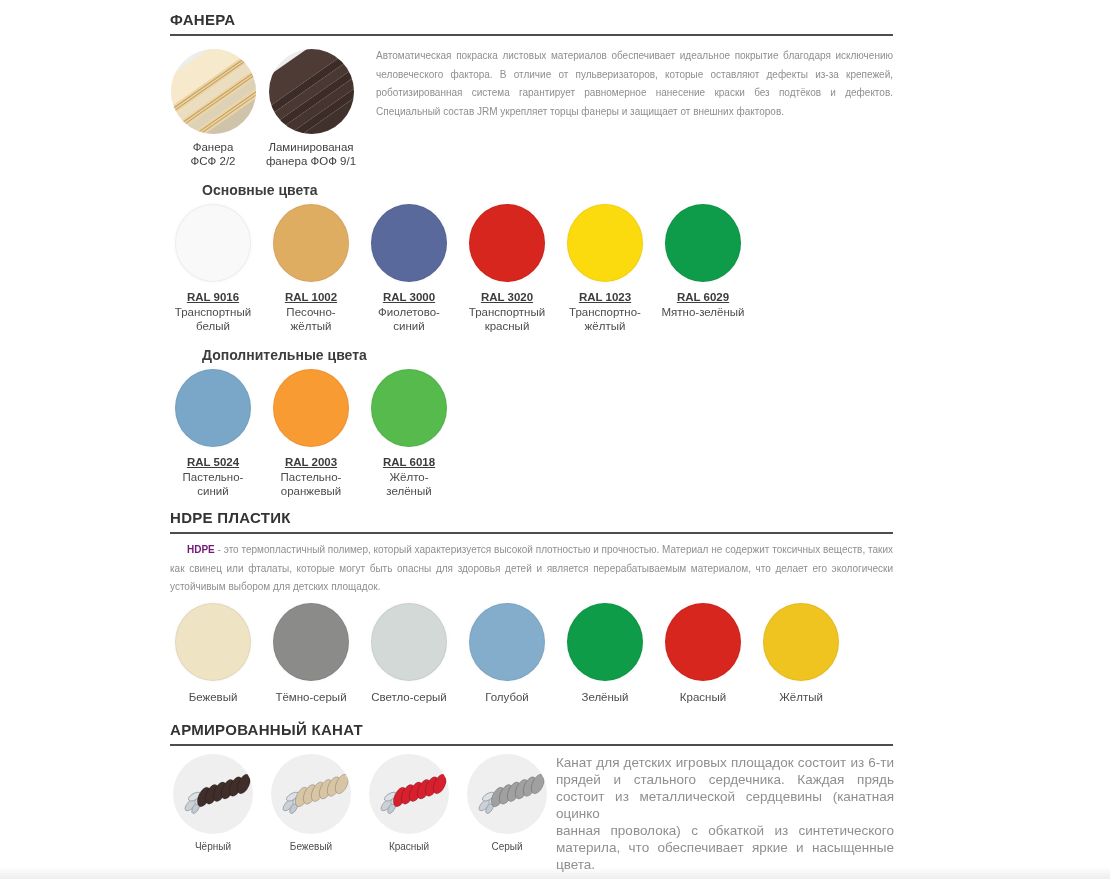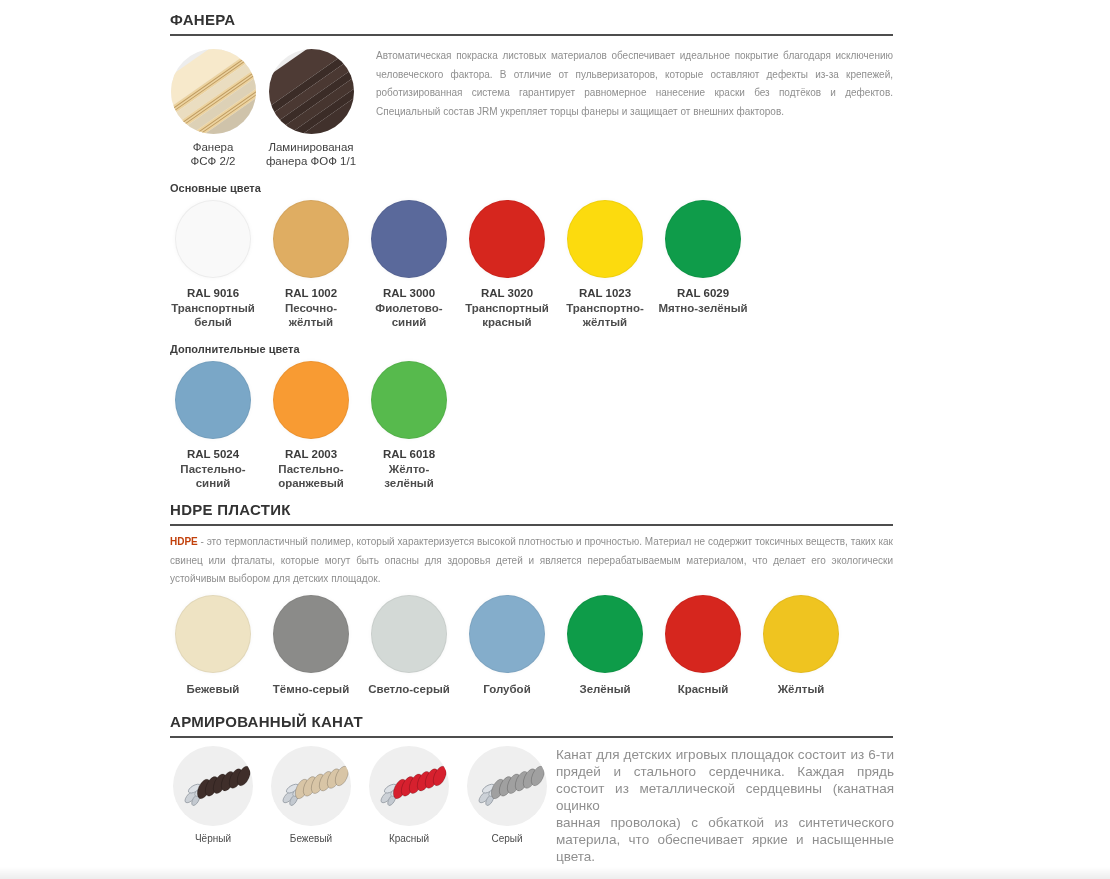--- a/index.html
+++ b/index.html
@@ -18,49 +18,48 @@
 
   .section-title{
     font-size:15px;font-weight:bold;color:#333333;letter-spacing:.3px;
     margin:0;line-height:19px;
   }
   .rule{height:0;border-bottom:2px solid #4d4d4d;margin-top:5px;}
 
   .para{
     font-size:10px;line-height:18.5px;color:#8f8f8f;text-align:justify;
   }
-  .para b{color:#c2410c;}
+  .para b{color:#701a75;margin-left:17px;}
 
   
   .plywood-row{display:flex;margin-top:13px;margin-left:-6px;}
   .sample-col{width:98px;flex:0 0 auto;text-align:center;}
   .sample-img{width:85px;height:85px;margin:0 auto;display:block;}
   .sample-label{
     margin-top:6px;font-size:11.5px;line-height:14px;color:#3f3f3f;
     white-space:pre-line;text-align:center;
   }
   .plywood-desc{flex:1;margin-left:16px;margin-top:-2px;}
 
   .subheading{
-    margin-top:14px;font-size:11px;font-weight:bold;color:#3d3d3d;
+    margin-top:14px;font-size:14px;font-weight:bold;color:#3d3d3d;margin-left:32px;
   }
 
   
   .swatch-row{display:flex;margin-left:-6px;margin-top:6px;}
   .swatch{width:98px;flex:0 0 auto;text-align:center;}
   .swatch-circle{
     width:76px;height:78px;border-radius:50%;margin:0 auto;
     background:var(--c,#ccc);
     box-shadow:inset 0 0 0 1px rgba(0,0,0,0.05), 0 0 4px rgba(0,0,0,0.04);
   }
-  .swatch-code{margin-top:8px;font-size:11.5px;font-weight:bold;color:#3c3c3c;line-height:14px;}
+  .swatch-code{margin-top:8px;font-size:11.5px;font-weight:bold;color:#3c3c3c;line-height:14px;text-decoration:underline;}
   .swatch-name{
     margin-top:1px;font-size:11.5px;color:#4c4c4c;line-height:14px;
     white-space:pre-line;
-    font-weight:bold;
   }
   .hdpe-row .swatch-name{margin-top:9px;}
 
   .section-gap-hdpe{margin-top:10px;}
   .section-gap-rope{margin-top:16px;}
   .hdpe-desc{margin-top:7px;}
 
   
   .rope-row{display:flex;margin-top:8px;margin-left:-6px;}
   .rope-col{width:98px;flex:0 0 auto;text-align:center;}
@@ -139,21 +138,21 @@
                   <rect x="-30" y="65" width="160" height="11" fill="rgba(0,0,0,0.1)"></rect>
                   <rect x="-30" y="76" width="160" height="9" fill="var(--side)"></rect>
                   <line x1="-30" y1="79" x2="130" y2="79" stroke="var(--stripe)" stroke-width="1.1"></line>
                   <line x1="-30" y1="82" x2="130" y2="82" stroke="var(--stripe)" stroke-width="1.1"></line>
                   <rect x="-30" y="85" width="160" height="30" fill="var(--face)"></rect>
                   <rect x="-30" y="85" width="160" height="30" fill="rgba(0,0,0,0.16)"></rect>
                 </g>
               </g>
             </svg>
             <div class="sample-label">Ламинированая
-фанера ФОФ 1/1</div>
+фанера ФОФ 9/1</div>
           </div>
         </div>
       <div class="para plywood-desc">Автоматическая покраска листовых материалов обеспечивает идеальное покрытие благодаря исключению человеческого фактора. В отличие от пульверизаторов, которые оставляют дефекты из-за крепежей, роботизированная система гарантирует равномерное нанесение краски без подтёков и дефектов. Специальный состав JRM укрепляет торцы фанеры и защищает от внешних факторов.</div>
     </div>
 
     <div class="subheading">Основные цвета</div>
     <div class="swatch-row">
 
         <div class="swatch" style="--c: #f9f9f9;">
           <div class="swatch-circle"></div>

